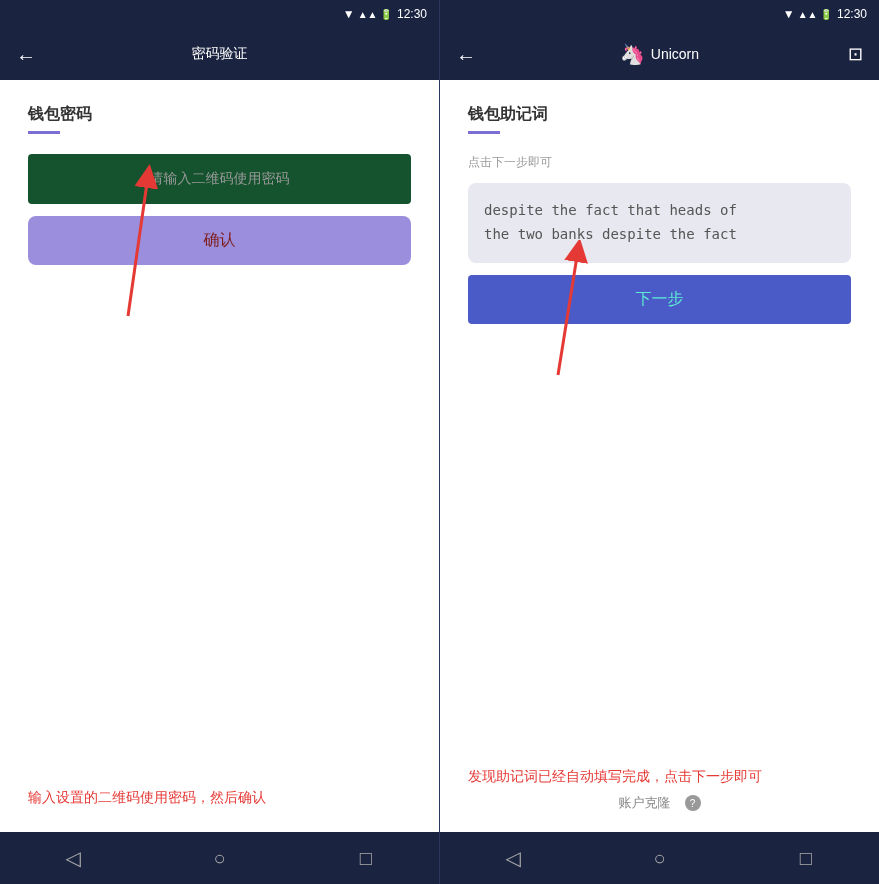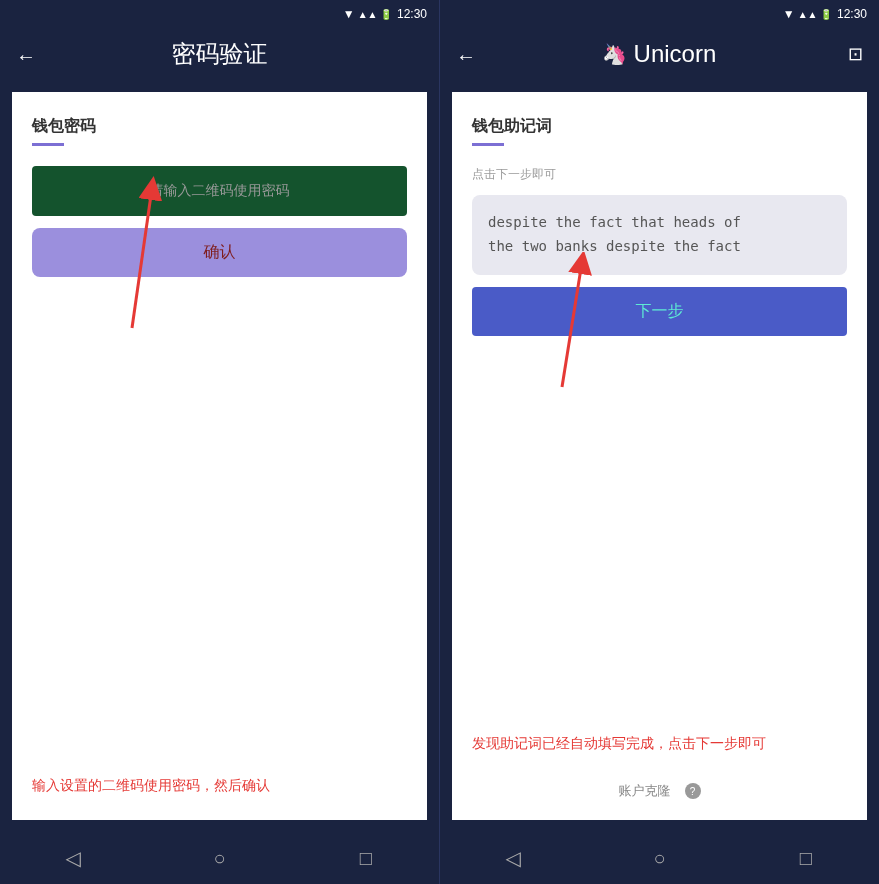--- a/index.html
+++ b/index.html
@@ -64,21 +64,21 @@
 
     .back-btn {
       position: absolute;
       left: 16px;
       font-size: 20px;
       color: white;
       cursor: pointer;
     }
 
     .header-title {
-      font-size: 24px;
+      font-size: 14px;
       font-weight: 500;
       color: white;
     }
 
     .header-right {
       position: absolute;
       right: 16px;
       color: white;
       font-size: 18px;
     }
@@ -86,22 +86,22 @@
     .header-logo {
       display: flex;
       align-items: center;
       gap: 6px;
     }
 
     
     .phone-content {
       flex: 1;
       background: white;
-      margin: 12px;
-      padding: 24px 20px;
+      margin: 0;
+      padding: 24px 28px;
       position: relative;
       display: flex;
       flex-direction: column;
     }
 
     
     .section-title {
       font-size: 16px;
       font-weight: 600;
       color: #333;
@@ -322,21 +322,21 @@
       <div style="position: relative; flex: 1;">
         <svg class="arrow-svg" style="position:absolute; top:-100px; left:30px; width:120px; height:140px;">
           <defs>
             <marker id="arrowhead-right" markerWidth="8" markerHeight="8" refX="4" refY="4" orient="auto">
               <polygon points="0 0, 8 4, 0 8" fill="#e53935"></polygon>
             </marker>
           </defs>
           <line x1="60" y1="135" x2="80" y2="10" stroke="#e53935" stroke-width="3" marker-end="url(#arrowhead-right)"></line>
         </svg>
 
-        <div class="annotation-text" style="position:absolute; bottom:42px; left:0; right:0;">发现助记词已经自动填写完成，点击下一步即可</div>
+        <div class="annotation-text" style="position:absolute; bottom:21px; left:0; right:0;">发现助记词已经自动填写完成，点击下一步即可</div>
       </div>
 
       <div class="account-clone">
         <span>账户克隆</span>
         <span class="help-icon">?</span>
       </div>
     </div>
 
     <div class="nav-bar">
       <span class="nav-btn">◁</span>

